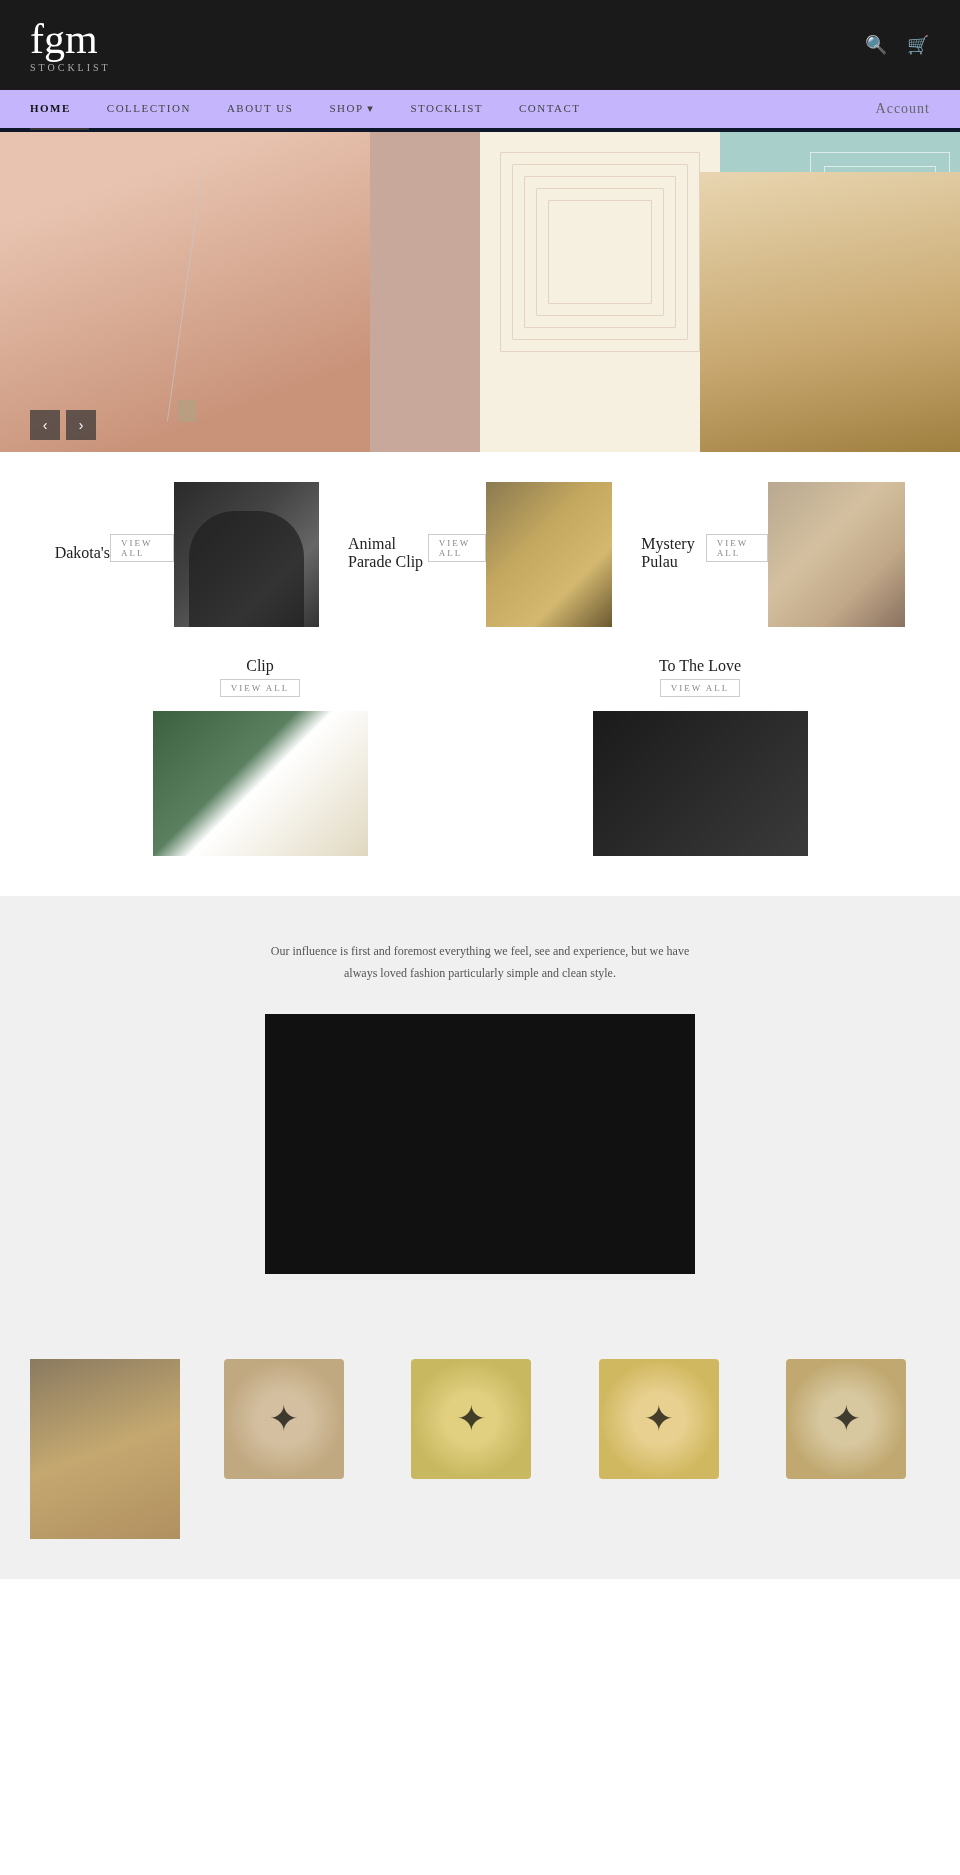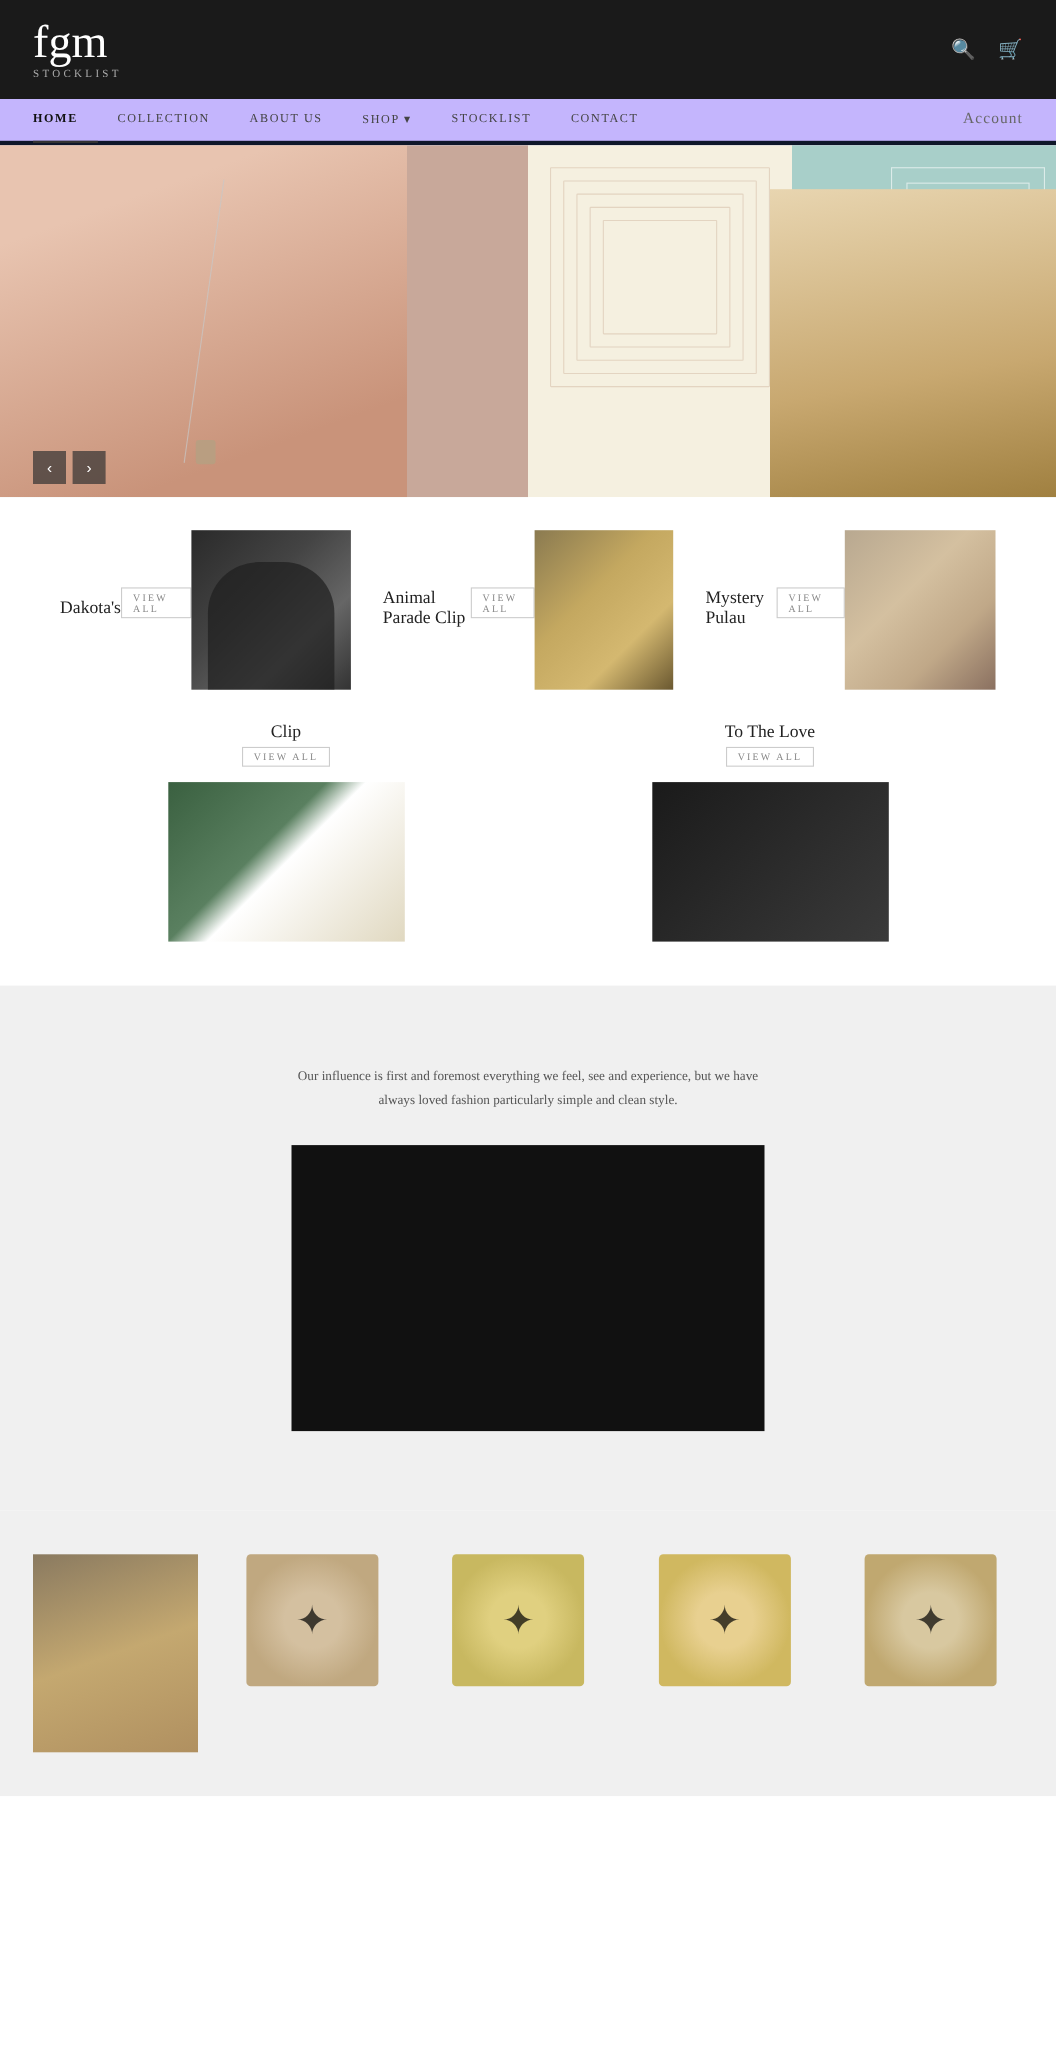--- a/index.html
+++ b/index.html
@@ -230,21 +230,21 @@
     .collection-item-large {
       display: flex;
       flex-direction: column;
       align-items: center;
       width: 45%;
     }
 
     
     .about-section {
       background: #f0f0f0;
-      padding: 72px 40px;
+      padding: 45px 40px;
       text-align: center;
     }
     .about-text {
       max-width: 420px;
       margin: 0 auto 30px;
       font-size: 12px;
       line-height: 1.8;
       color: #555;
     }
     .video-placeholder {

